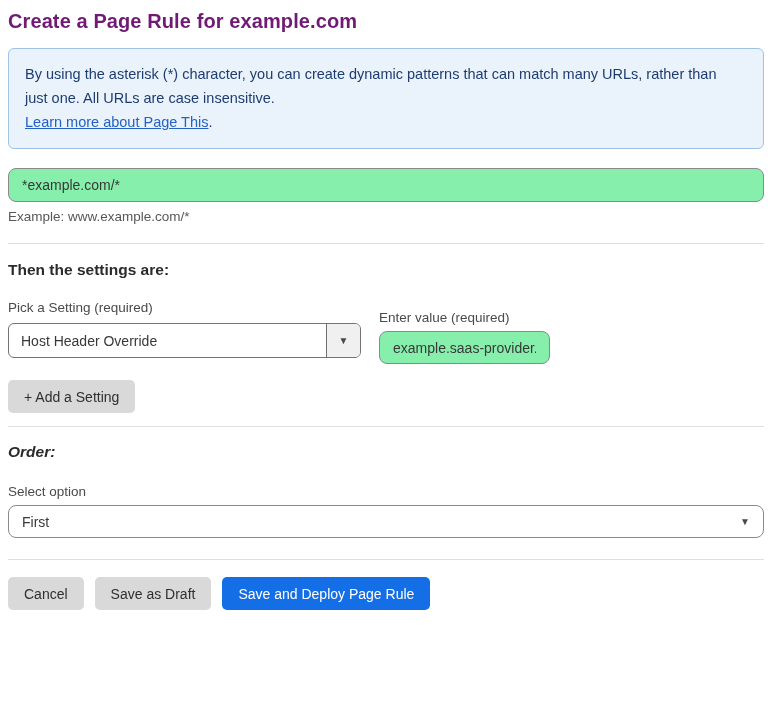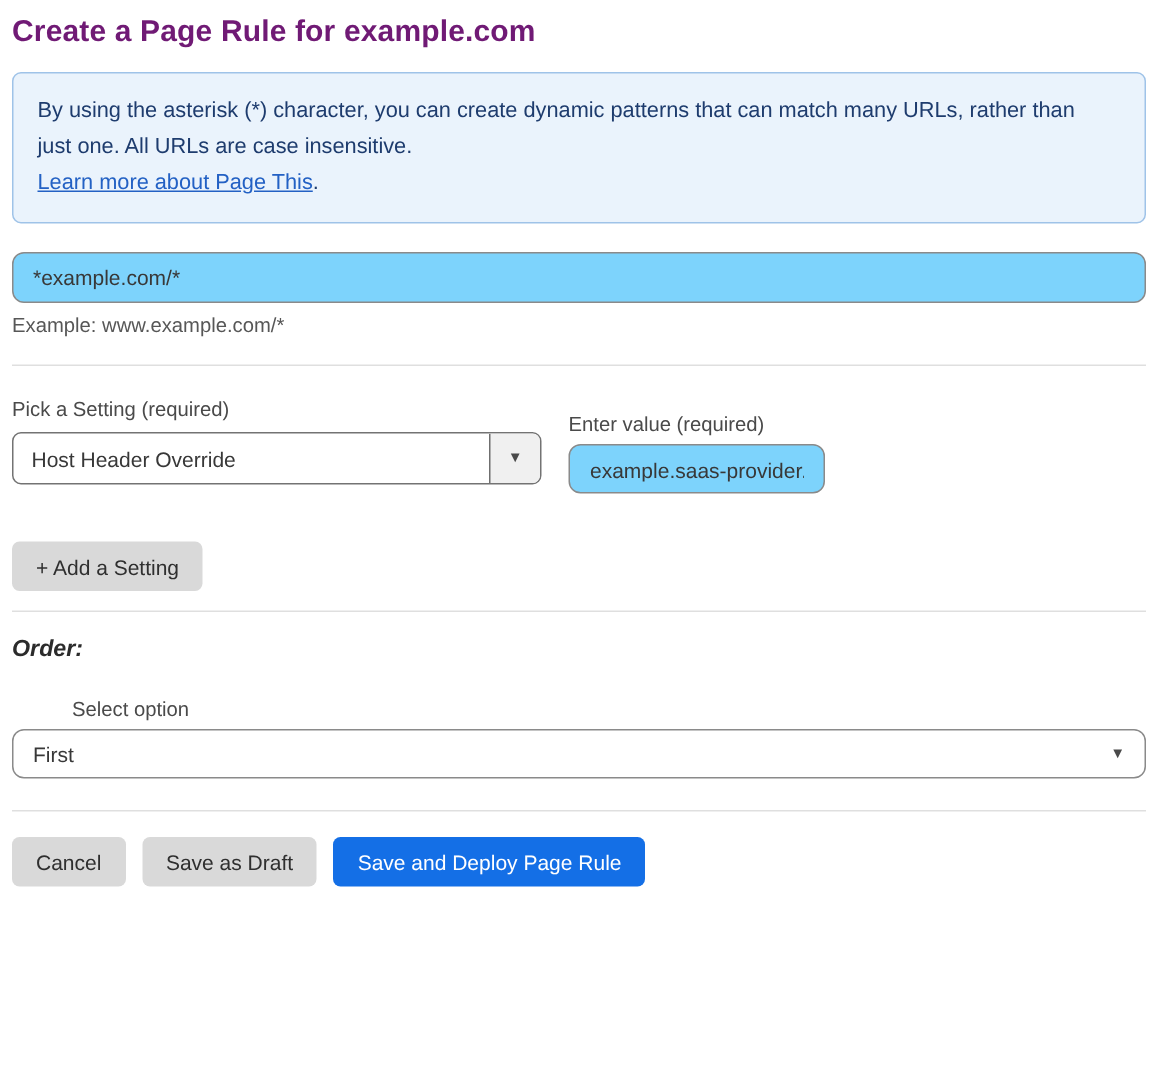--- a/index.html
+++ b/index.html
@@ -41,21 +41,21 @@
   .text-input {
     display: block;
     width: 100%;
     height: 34px;
     border: 1px solid #8a8a8a;
     border-radius: 8px;
     padding: 0 13px;
     font-size: 14px;
     color: #383838;
     font-family: inherit;
-    background: #7dd3fc;
+    background: #86efac;
     outline: none;
     margin-top: 6px;
   }
   .helper-text {
     margin-top: 7px;
     font-size: 13.5px;
     color: #575757;
   }
 
   .divider { border: none; border-top: 1px solid #dfdfdf; height: 0; }
@@ -104,24 +104,24 @@
     border: none;
     border-radius: 5px;
     padding: 0 16px;
     font-size: 14px;
     font-family: inherit;
     cursor: pointer;
     display: inline-flex; align-items: center; justify-content: center;
   }
   .btn-gray { background: #d9d9d9; color: #2f2f2f; }
   .btn-blue { background: #146fe6; color: #ffffff; }
-  .add-setting-btn { margin-top: 32px; }
+  .add-setting-btn { margin-top: 16px; }
 
   .order-heading { margin-top: 16px; font-style: italic; }
-  .order-select-label { margin-top: 23px; margin-left: 40px; }
+  .order-select-label { margin-top: 23px; }
   .order-select {
     margin-top: 6px;
     width: 100%; height: 33px;
     border: 1px solid #8a8a8a;
     border-radius: 8px;
     background: #ffffff;
     display: flex; align-items: center; justify-content: space-between;
     padding: 0 13px;
     cursor: pointer;
     gap: 11px;
@@ -149,20 +149,21 @@
     <div><a class="learn-more" href="#">Learn more about Page This</a><span class="info-period">.</span></div>
   </div>
 
   <div class="section url-section">
     <input class="text-input" type="text" value="*example.com/*" style="">
     <div class="helper-text">Example: www.example.com/*</div>
   </div>
 
   <hr class="divider divider-1">
 
+  <div class="section-heading settings-heading">Then the settings are:</div>
 
   <div class="settings-row">
     <div class="settings-col-1">
       <label class="field-label">Pick a Setting (required)</label>
       <div class="select-box">
         <span class="select-text">Host Header Override</span>
         <span class="select-arrow-section">
           <span class="arrow-glyph">▼</span>
         </span>
       </div>

